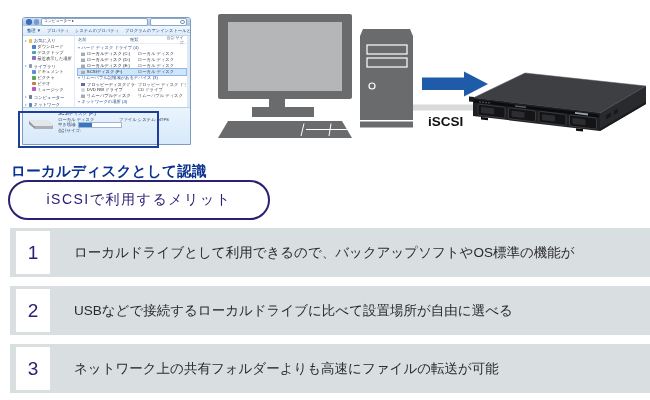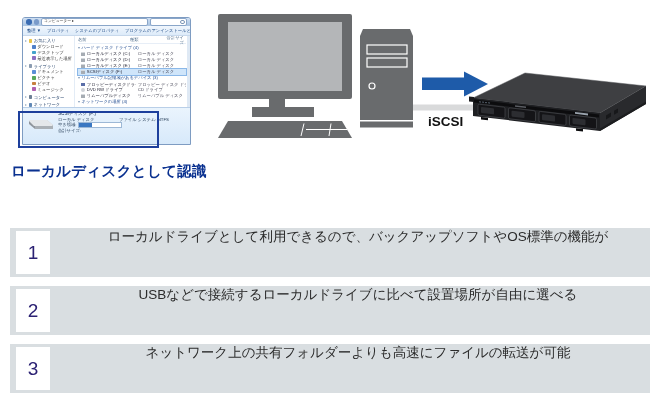--- a/index.html
+++ b/index.html
@@ -67,21 +67,21 @@
 
   
   .pill{position:absolute;left:8px;top:180px;width:258px;height:36px;border:2px solid #2b2173;
         border-radius:20px;background:#fff;display:flex;align-items:center;justify-content:center;
         font-size:14px;color:#2b2173;letter-spacing:1.5px;white-space:nowrap;}
 
   
   .merit{position:absolute;left:10px;width:640px;height:49px;background:#d9dee1;}
   .merit .numbox{position:absolute;left:6px;top:3px;width:34px;height:43px;background:#fff;
         display:flex;align-items:center;justify-content:center;font-size:19px;color:#2b2173;}
-  .merit .mtext{height:100%;display:flex;flex-direction:row;justify-content:center;
+  .merit .mtext{height:100%;display:flex;flex-direction:column;justify-content:center;
         padding-left:64px;padding-right:8px;font-size:13.5px;line-height:17.5px;color:#2b2b2b;
         white-space:nowrap;overflow:hidden;}
   .m1{top:228px;} .m2{top:286px;} .m3{top:344px;}
 </style>
 </head>
 <body>
 
 <div id="canvas">
 
   <div class="explorer">
@@ -296,20 +296,23 @@
         <rect x="103" y="17" width="7" height="2.5" fill="#0b0b0d"></rect>
       </g>
       <g transform="translate(400,113) skewY(-30.4)">
         <rect x="6" y="6" width="5" height="4" fill="#17181a"></rect>
         <rect x="14" y="6" width="4" height="4" fill="#17181a"></rect>
         <rect x="0" y="15.5" width="46" height="2.5" fill="#1c1d1f"></rect>
       </g>
     </g>
   </svg>
 
+  <div class="pill">
+    <span>iSCSIで利用するメリット</span>
+  </div>
 
   <div class="merit m1">
     <div class="numbox">1</div>
     <div class="mtext">
       <div>ローカルドライブとして利用できるので、バックアップソフトやOS標準の機能が</div>
     </div>
   </div>
   <div class="merit m2">
     <div class="numbox">2</div>
     <div class="mtext">

